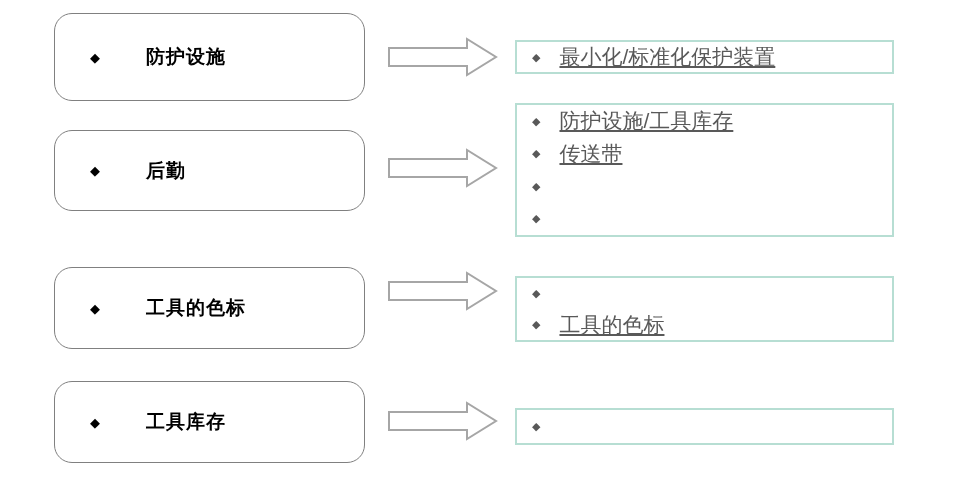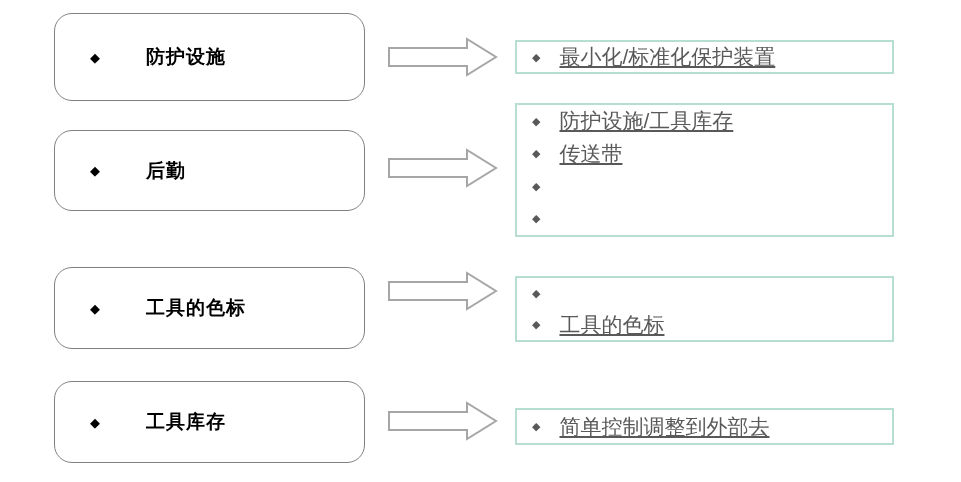--- a/index.html
+++ b/index.html
@@ -163,17 +163,16 @@
   <div class="left-box lb4">
     <span class="left-bullet">◆</span>
     <span class="left-label">工具库存</span>
   </div>
   <svg class="arrow ar4" viewBox="0 0 110 40">
     <polygon points="1,11 79,11 79,2 108,20 79,38 79,29 1,29" fill="#ffffff" stroke="#a6a6a6" stroke-width="2"></polygon>
   </svg>
   <div class="right-box rb4">
     <div class="item">
       <span class="right-bullet">◆</span>
-      <span class="item-text">简单控制调整到外部去</span>
     </div>
   </div>
 
 </div>
 
 </body></html>

